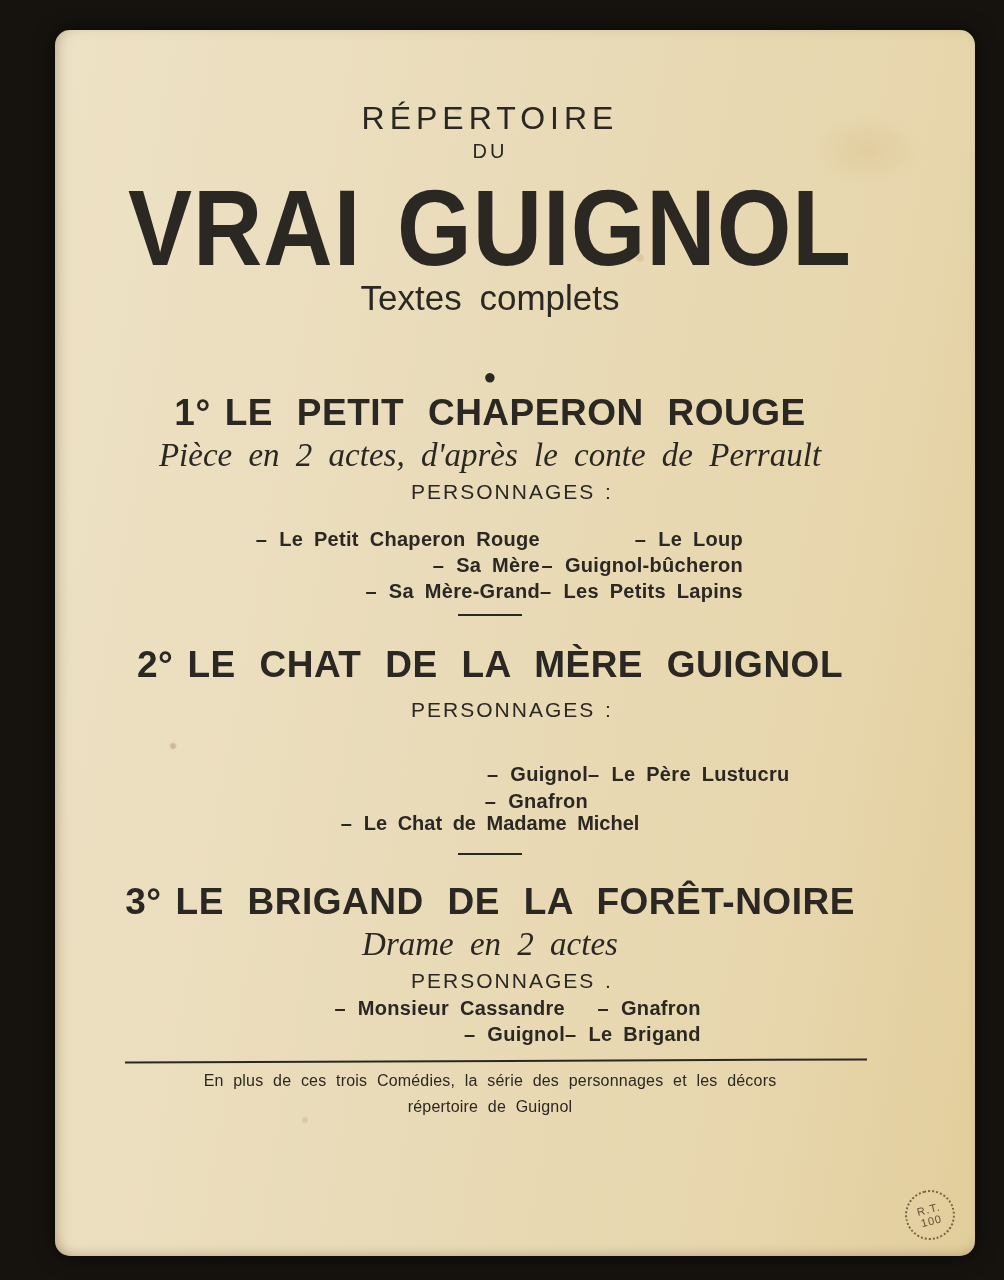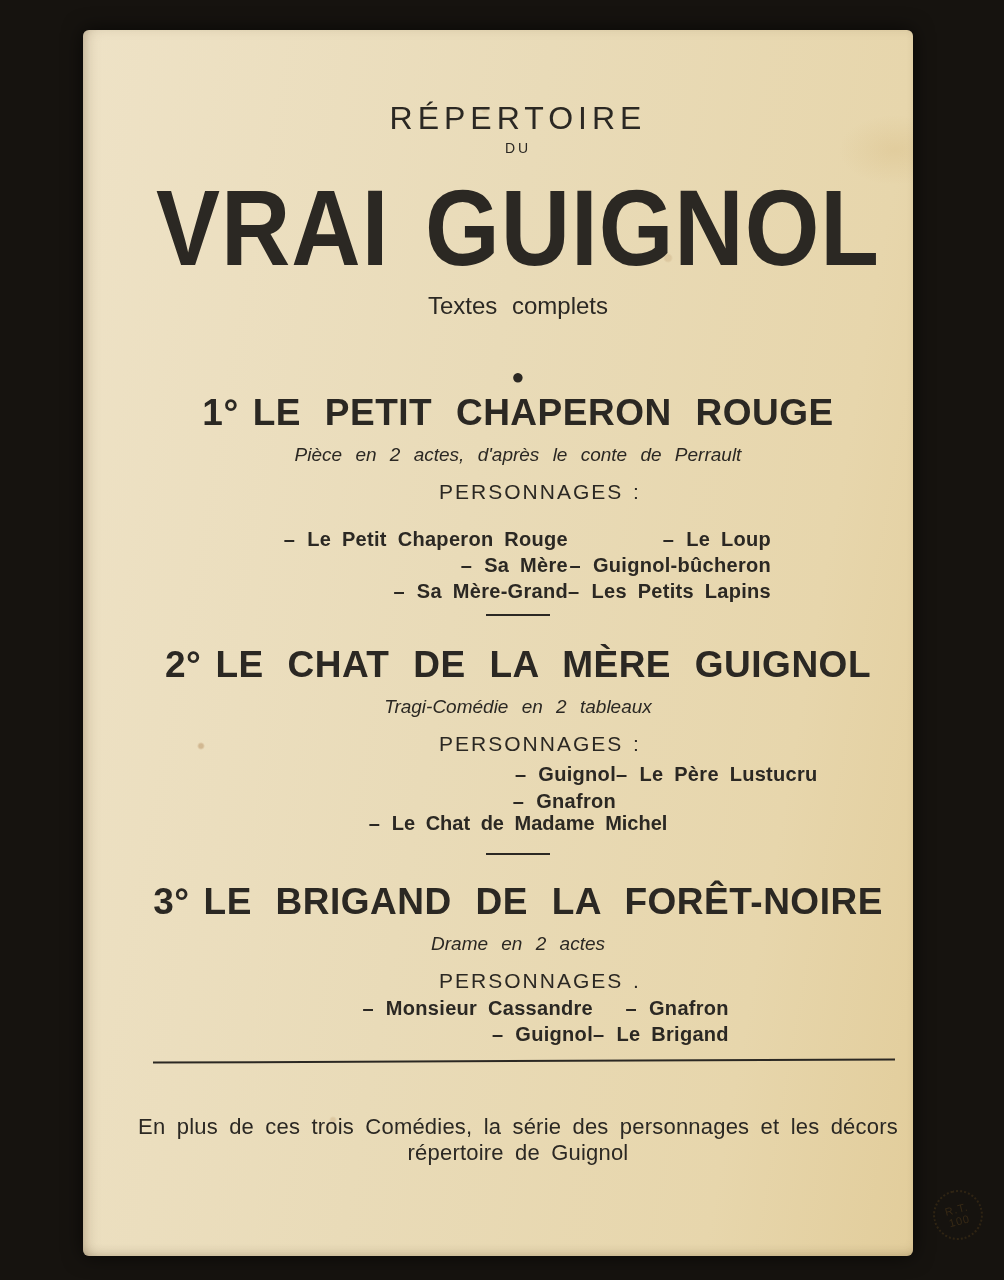--- a/index.html
+++ b/index.html
@@ -8,64 +8,63 @@
     --background:#16130f;
   }
   html,body{margin:0;padding:0;}
   body{
     width:1004px;height:1280px;position:relative;overflow:hidden;
     background:var(--background);
     font-family:"Liberation Sans", sans-serif;
     color:var(--ink);
   }
   .paper{
-    position:absolute;left:55px;top:30px;width:830px;height:1226px;
-    border-radius:6px;
+    position:absolute;left:55px;top:30px;width:920px;height:1226px;
+    border-radius:15px;
     background-image:
       radial-gradient(circle at 118px 716px, rgba(150,95,40,.30) 0 2px, transparent 4px),
       radial-gradient(circle at 250px 1090px, rgba(150,95,40,.16) 0 2px, transparent 4px),
       radial-gradient(circle at 585px 228px, rgba(150,100,50,.14) 0 3px, transparent 5px),
       radial-gradient(circle at 402px 80px, rgba(150,100,50,.12) 0 2px, transparent 4px),
       radial-gradient(ellipse 80px 50px at 812px 120px, rgba(195,155,80,.16), transparent 70%),
       linear-gradient(100deg, #eee2c6 0%, #e9dbb8 45%, #e7d6ac 80%, #e2cd9b 100%);
     box-shadow: 0 0 20px rgba(0,0,0,.65),
                 inset 8px 0 16px -8px rgba(70,45,20,.35),
                 inset 0 -6px 14px -8px rgba(70,45,20,.30);
-    margin-left: 28px;
   }
   .content{position:absolute;left:0;top:0;width:870px;text-align:center;}
   .abs{position:absolute;left:0;width:100%;}
 
   .kicker{top:70px;font-size:32px;letter-spacing:5px;word-spacing:4px;}
-  .kicker-sub{top:110px;font-size:14px;letter-spacing:3px;}
+  .kicker-sub{top:110px;font-size:20px;letter-spacing:3px;}
   .main-title{
     top:136px;font-size:96px;font-weight:bold;letter-spacing:1px;word-spacing:8px;
     transform:scaleY(1.12);transform-origin:center top;white-space:nowrap;
   }
-  .subtitle{top:259px;font-size:24px;line-height:34px;word-spacing:8px;}
+  .subtitle{top:251px;font-size:35px;line-height:34px;word-spacing:8px;}
   .bullet{top:334px;font-size:22px;}
 
   .sec h2{margin:0;font-size:37px;font-weight:bold;line-height:46px;word-spacing:13px;letter-spacing:.5px;white-space:nowrap;}
   .sec .sec-num{margin-right:14px;}
-  .sec-desc{margin-top:4px;font-size:19px;line-height:30px;font-style:italic;word-spacing:8px;}
+  .sec-desc{margin-top:4px;font-size:33px;line-height:30px;font-style:italic;word-spacing:8px;font-family:Liberation Serif, serif;}
   .sec-label{margin-top:10px;font-size:21px;line-height:24px;letter-spacing:2px;word-spacing:2px;padding-left:44px;}
   .sec-1{top:360px;} .sec-2{top:612px;} .sec-3{top:849px;}
 
   .plist{position:absolute;display:grid;font-weight:bold;font-size:20px;word-spacing:5px;letter-spacing:.3px;}
   .plist-1{left:141px;top:496px;grid-template-columns:344px auto;line-height:26px;}
   .plist-2{left:245px;top:731px;grid-template-columns:288px auto;line-height:27px;}
   .plist-3{left:225px;top:965px;grid-template-columns:285px auto;line-height:26px;}
   .pitem{white-space:nowrap;text-align:right;}
   .dash{display:inline-block;margin-right:12px;}
   .pcenter{top:782px;font-weight:bold;font-size:20px;word-spacing:5px;}
 
   .divider{position:absolute;width:64px;height:2px;background:var(--ink);left:403px;}
   .divider-1{top:584px;} .divider-2{top:823px;}
   .footer-rule{position:absolute;left:70px;top:1030px;width:742px;height:2px;background:var(--ink);transform:rotate(-0.25deg);}
-  .footer{top:1084px;font-size:22px;line-height:26px;word-spacing:5px;letter-spacing:.2px;}
+  .footer{top:1038px;font-size:16px;line-height:26px;word-spacing:5px;letter-spacing:.2px;}
 
   .stamp{
     position:absolute;left:850px;top:1160px;width:50px;height:50px;border-radius:50%;
     border:2px dotted rgba(62,46,22,.65);box-sizing:border-box;
     display:flex;flex-direction:column;align-items:center;justify-content:center;
     transform:rotate(-14deg);color:rgba(62,46,22,.8);
     font-size:11px;line-height:12px;letter-spacing:1px;
   }
 </style>
 </head>
@@ -83,21 +82,20 @@
     <div class="abs bullet">●</div>
 
     <div class="abs sec sec-1">
       <h2><span class="sec-num">1°</span><span>LE PETIT CHAPERON ROUGE</span></h2>
       <div class="sec-desc">Pièce en 2 actes, d'après le conte de Perrault</div>
       <div class="sec-label">PERSONNAGES :</div>
     </div>
 
     <div class="abs sec sec-2">
       <h2><span class="sec-num">2°</span><span>LE CHAT DE LA MÈRE GUIGNOL</span></h2>
-      <div class="sec-desc">Tragi-Comédie en 2 tableaux</div>
       <div class="sec-label">PERSONNAGES :</div>
     </div>
 
     <div class="abs pcenter">
       <span class="dash">–</span><span>Le Chat de Madame Michel</span>
     </div>
 
     <div class="abs sec sec-3">
       <h2><span class="sec-num">3°</span><span>LE BRIGAND DE LA FORÊT-NOIRE</span></h2>
       <div class="sec-desc">Drame en 2 actes</div>

